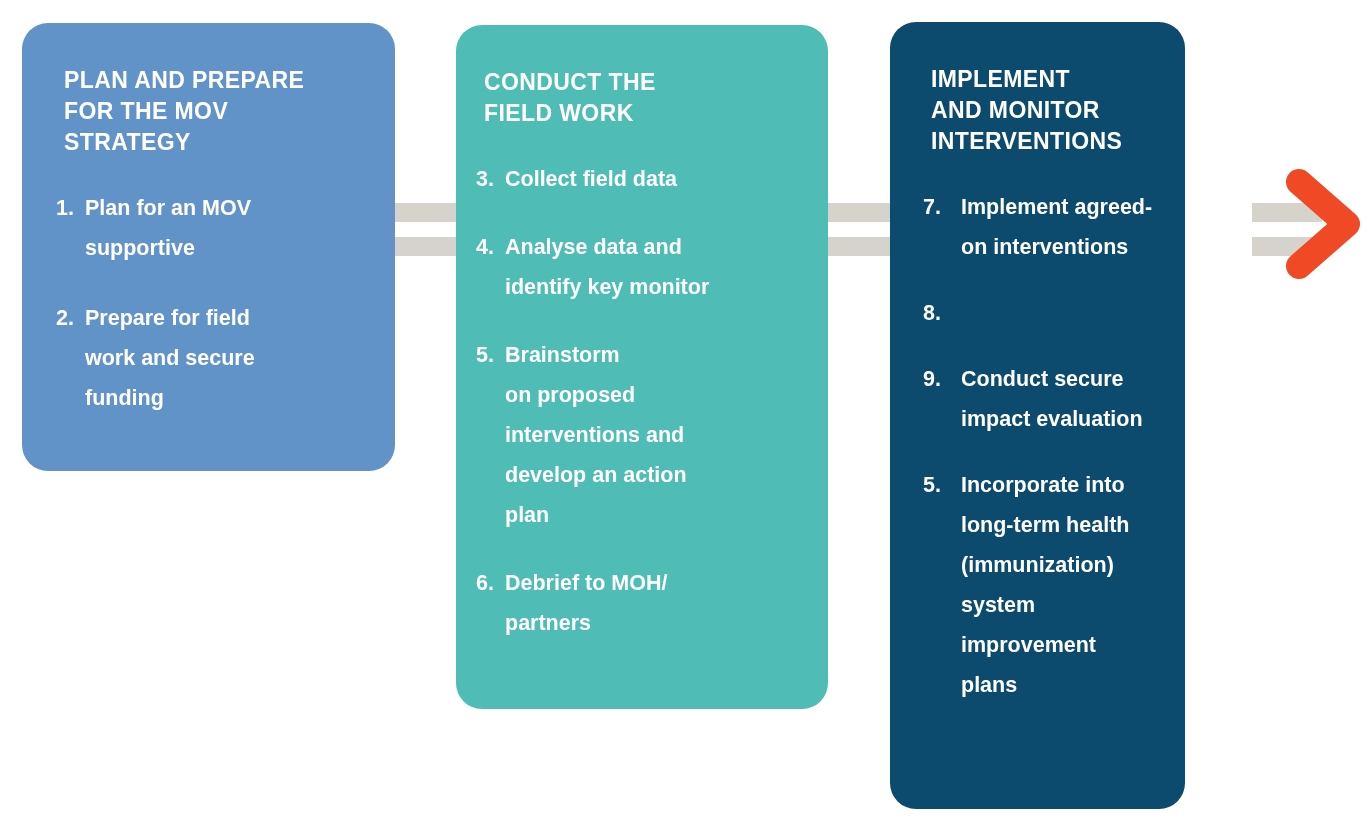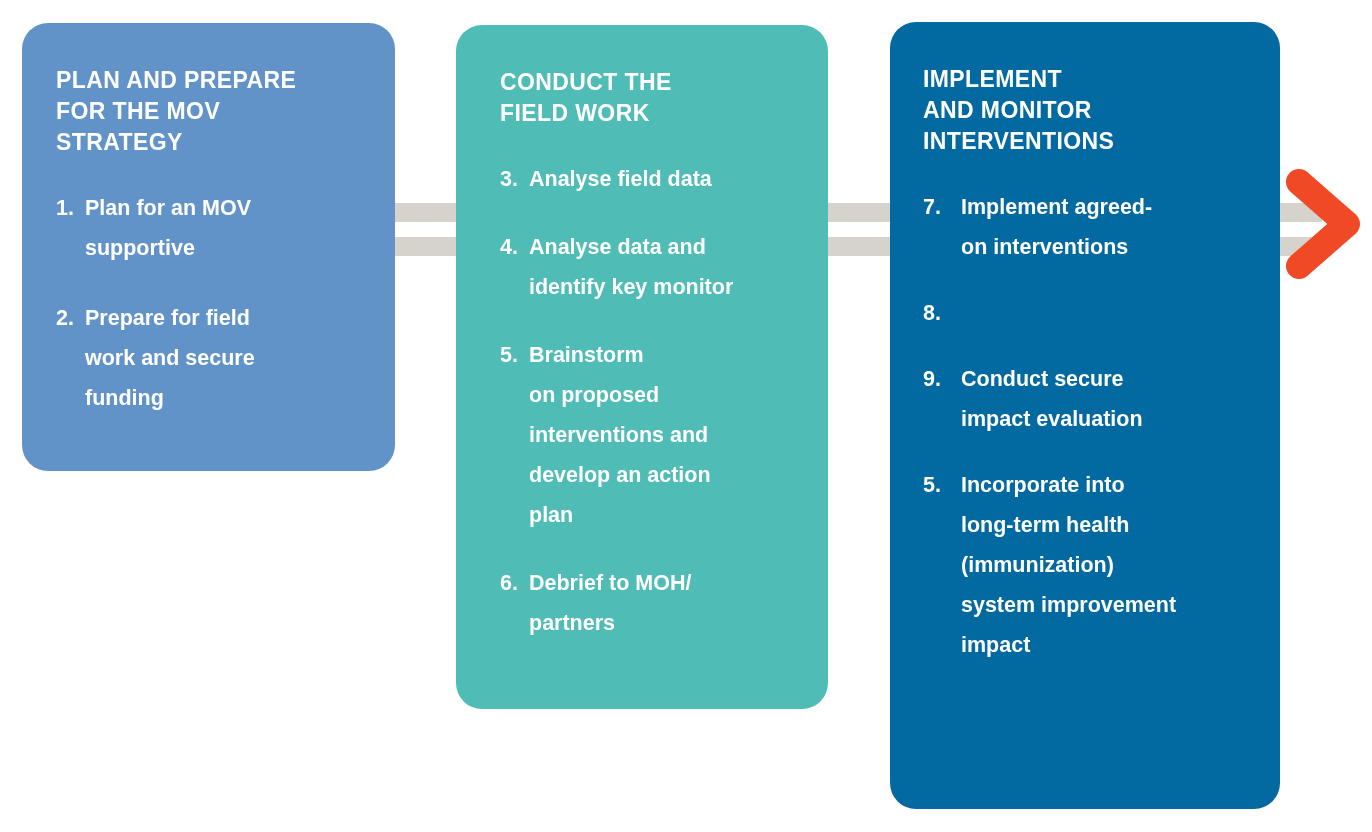--- a/index.html
+++ b/index.html
@@ -59,34 +59,34 @@
     color: #ffffff;
     padding: 42px 26px 30px 34px;
   }
   #stage-1 {
     left: 22px;  top: 23px;  width: 373px; height: 448px;
     background: #6293c8;
   }
   #stage-2 {
     left: 456px; top: 25px;  width: 372px; height: 684px;
     background: #4fbcb6;
-    padding-left: 44px;
+    padding-left: 20px;
   }
   #stage-3 {
-    left: 890px; top: 22px;  width: 390px; height: 787px;
-    background: #0369a1;
+    left: 890px; top: 22px;  width: 295px; height: 787px;
+    background: #0c4a6e;
     padding-left: 33px;
   }
 
   .stage-title {
     font-weight: bold;
     font-size: 23px;
     line-height: 31px;
     letter-spacing: 0.4px;
-    margin: 0 0 30px 0;
+    margin: 0 0 30px 8px;
     text-transform: uppercase;
     white-space: pre-line;
   }
 
   .steps {
     list-style: none;
     margin: 0;
     padding: 0;
   }
   .step {
@@ -153,21 +153,21 @@
       </li>
     </ul>
   </div>
 
   <div class="stage" id="stage-2">
     <div class="stage-title">CONDUCT THE
 FIELD WORK</div>
     <ul class="steps">
       <li class="step">
         <span class="step-num">3.</span>
-        <span class="step-text">Analyse field data</span>
+        <span class="step-text">Collect field data</span>
       </li>
       <li class="step">
         <span class="step-num">4.</span>
         <span class="step-text">Analyse data and
 identify key monitor</span>
       </li>
       <li class="step">
         <span class="step-num">5.</span>
         <span class="step-text">Brainstorm
 on proposed
@@ -200,18 +200,18 @@
         <span class="step-num">9.</span>
         <span class="step-text">Conduct secure
 impact evaluation</span>
       </li>
       <li class="step">
         <span class="step-num">5.</span>
         <span class="step-text">Incorporate into
 long-term  health
 (immunization)
 system improvement
-impact</span>
+plans</span>
       </li>
     </ul>
   </div>
 
 </div>
 
 </body></html>

